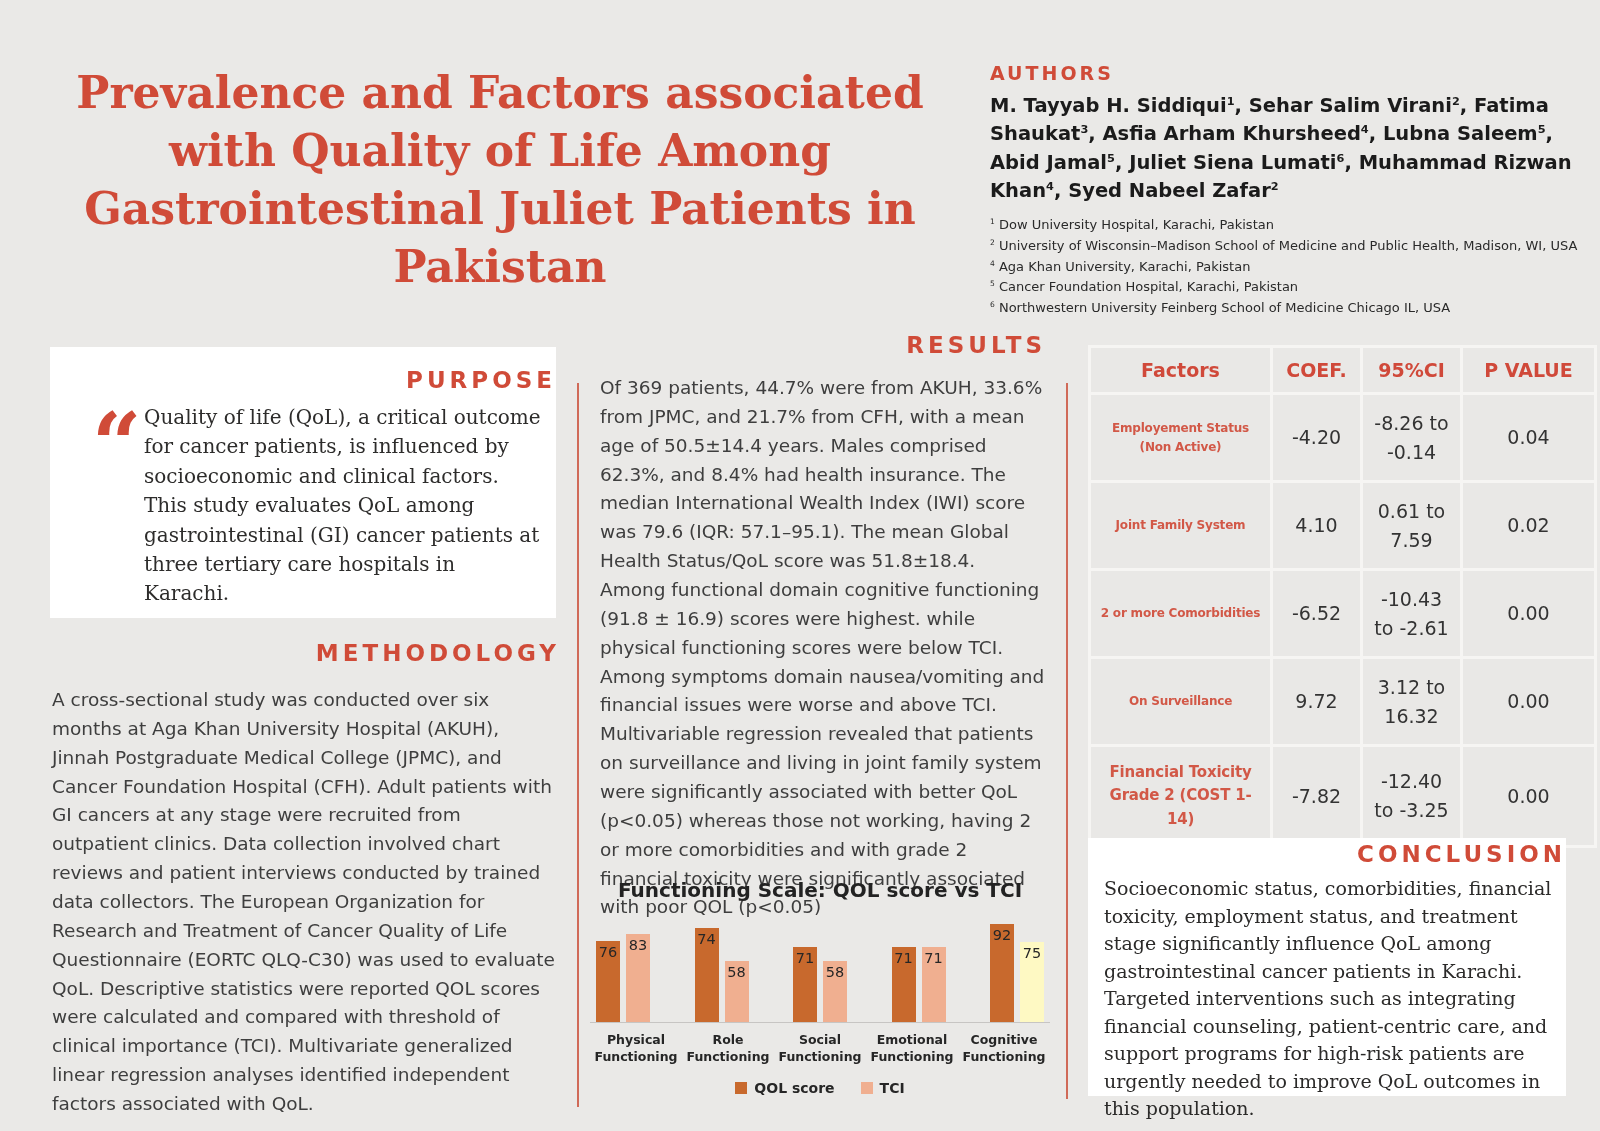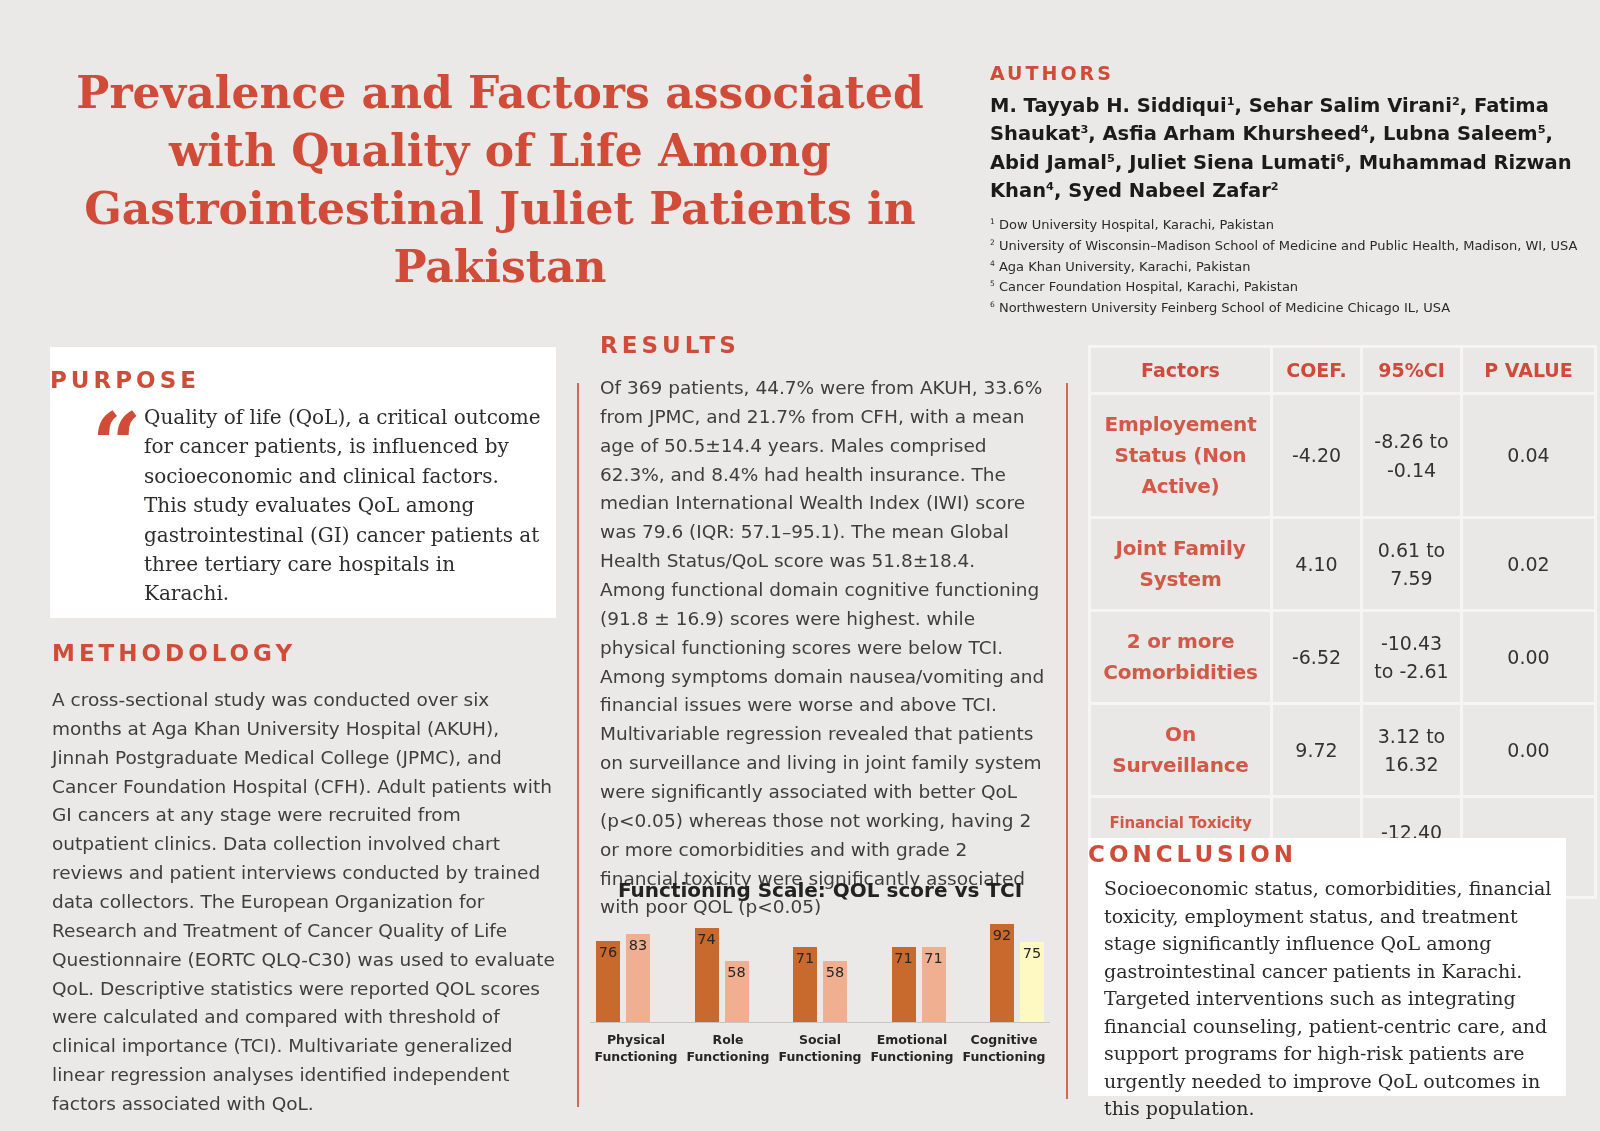--- a/index.html
+++ b/index.html
@@ -19,21 +19,21 @@
   .authors-block{position:absolute; left:990px; top:62px; width:608px;}
   .mini-heading{
     color:#D04B38; font-weight:700; font-size:19px;
     letter-spacing:3px; margin:0 0 8px 0;
   }
   .authors-text{font-size:19.5px; font-weight:700; color:#1B1B1B; line-height:1.45; margin:0 0 10px 0;}
   .affiliations-list{font-size:13px; color:#2A2A2A; line-height:1.6;}
   .affiliation-item{white-space:normal;}
   
   .section-heading{
-    text-align:left; color:#D04B38; font-weight:700;
+    text-align:right; color:#D04B38; font-weight:700;
     font-size:23px; letter-spacing:4px; margin:0;
   }
   
   .purpose-box{position:absolute; left:50px; top:347px; width:506px; height:271px; background:#FFFFFF;}
   .purpose-box .section-heading{margin-top:20px;}
   .purpose-content{display:flex; padding:10px 14px 0 42px;}
   .quote-icon{
     flex:0 0 52px; font-family:"DejaVu Serif", serif; color:#D04B38;
     font-size:86px; line-height:0.95; height:56px; overflow:visible; font-weight:700;
   }
@@ -79,21 +79,21 @@
     border-collapse:collapse; table-layout:fixed;
   }
   .factors-table th, .factors-table td{
     border:3px solid #F6F5F3; background:#E9E8E6;
     text-align:center; vertical-align:middle;
   }
   .factors-table thead th{
     color:#D0493A; font-weight:700; font-size:19px; padding:11px 4px;
   }
   .factors-table tbody th{
-    color:#D25847; font-weight:700; font-size:20px; line-height:1.55;
+    color:#D25847; font-weight:700; font-size:12px; line-height:1.55;
     padding:14px 8px; letter-spacing:-0.2px;
   }
   .factors-table tbody tr:last-child th{font-size:15px;}
   .factors-table tbody td{font-size:19px; color:#333333; padding:14px 6px; line-height:1.5;}
   
   .conclusion-box{position:absolute; left:1088px; top:838px; width:478px; height:258px; background:#FFFFFF;}
   .conclusion-box .section-heading{margin-top:3px;}
   .conclusion-text{
     font-family:"DejaVu Serif", serif; font-size:19px; color:#2B2A29;
     line-height:1.45; margin:8px 0 0 0; padding:0 14px 0 16px;
@@ -187,20 +187,30 @@
             <span class="bar-value">75</span>
           </div>
         </div>
       </div>
     <div class="chart-cats">
         <div class="cat-label">Physical Functioning</div>
         <div class="cat-label">Role Functioning</div>
         <div class="cat-label">Social Functioning</div>
         <div class="cat-label">Emotional Functioning</div>
         <div class="cat-label">Cognitive Functioning</div>
+      </div>
+    <div class="chart-legend">
+        <span class="legend-item">
+          <span class="legend-swatch" style="background: rgb(200, 105, 45);"></span>
+          <span>QOL score</span>
+        </span>
+        <span class="legend-item">
+          <span class="legend-swatch" style="background: rgb(240, 175, 144);"></span>
+          <span>TCI</span>
+        </span>
       </div>
   </div>
 
   <table class="factors-table">
     <colgroup>
         <col style="width:182px">
         <col style="width:90px">
         <col style="width:100px">
         <col style="width:134px">
       </colgroup>

